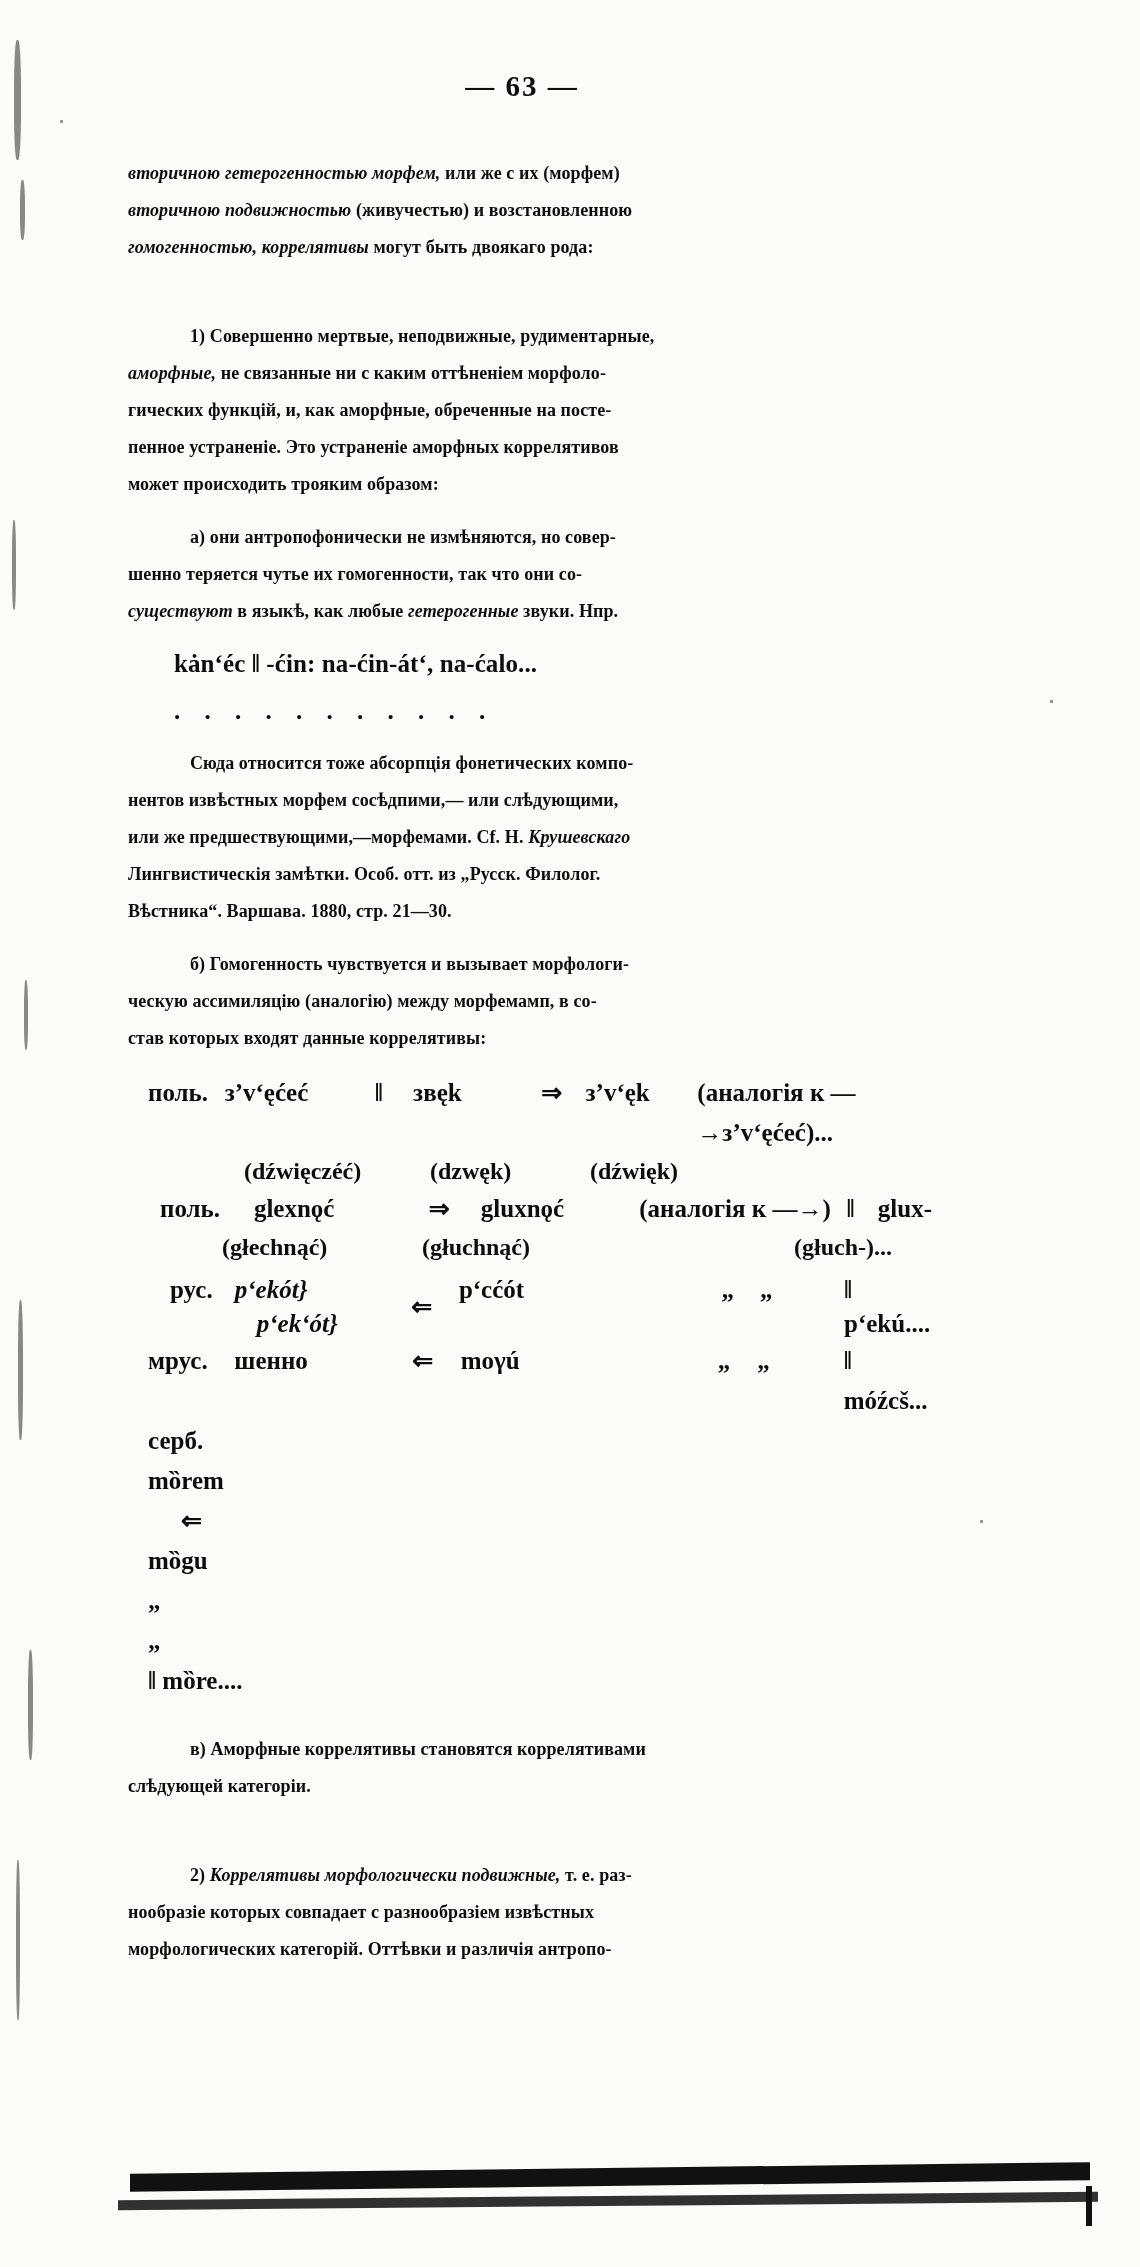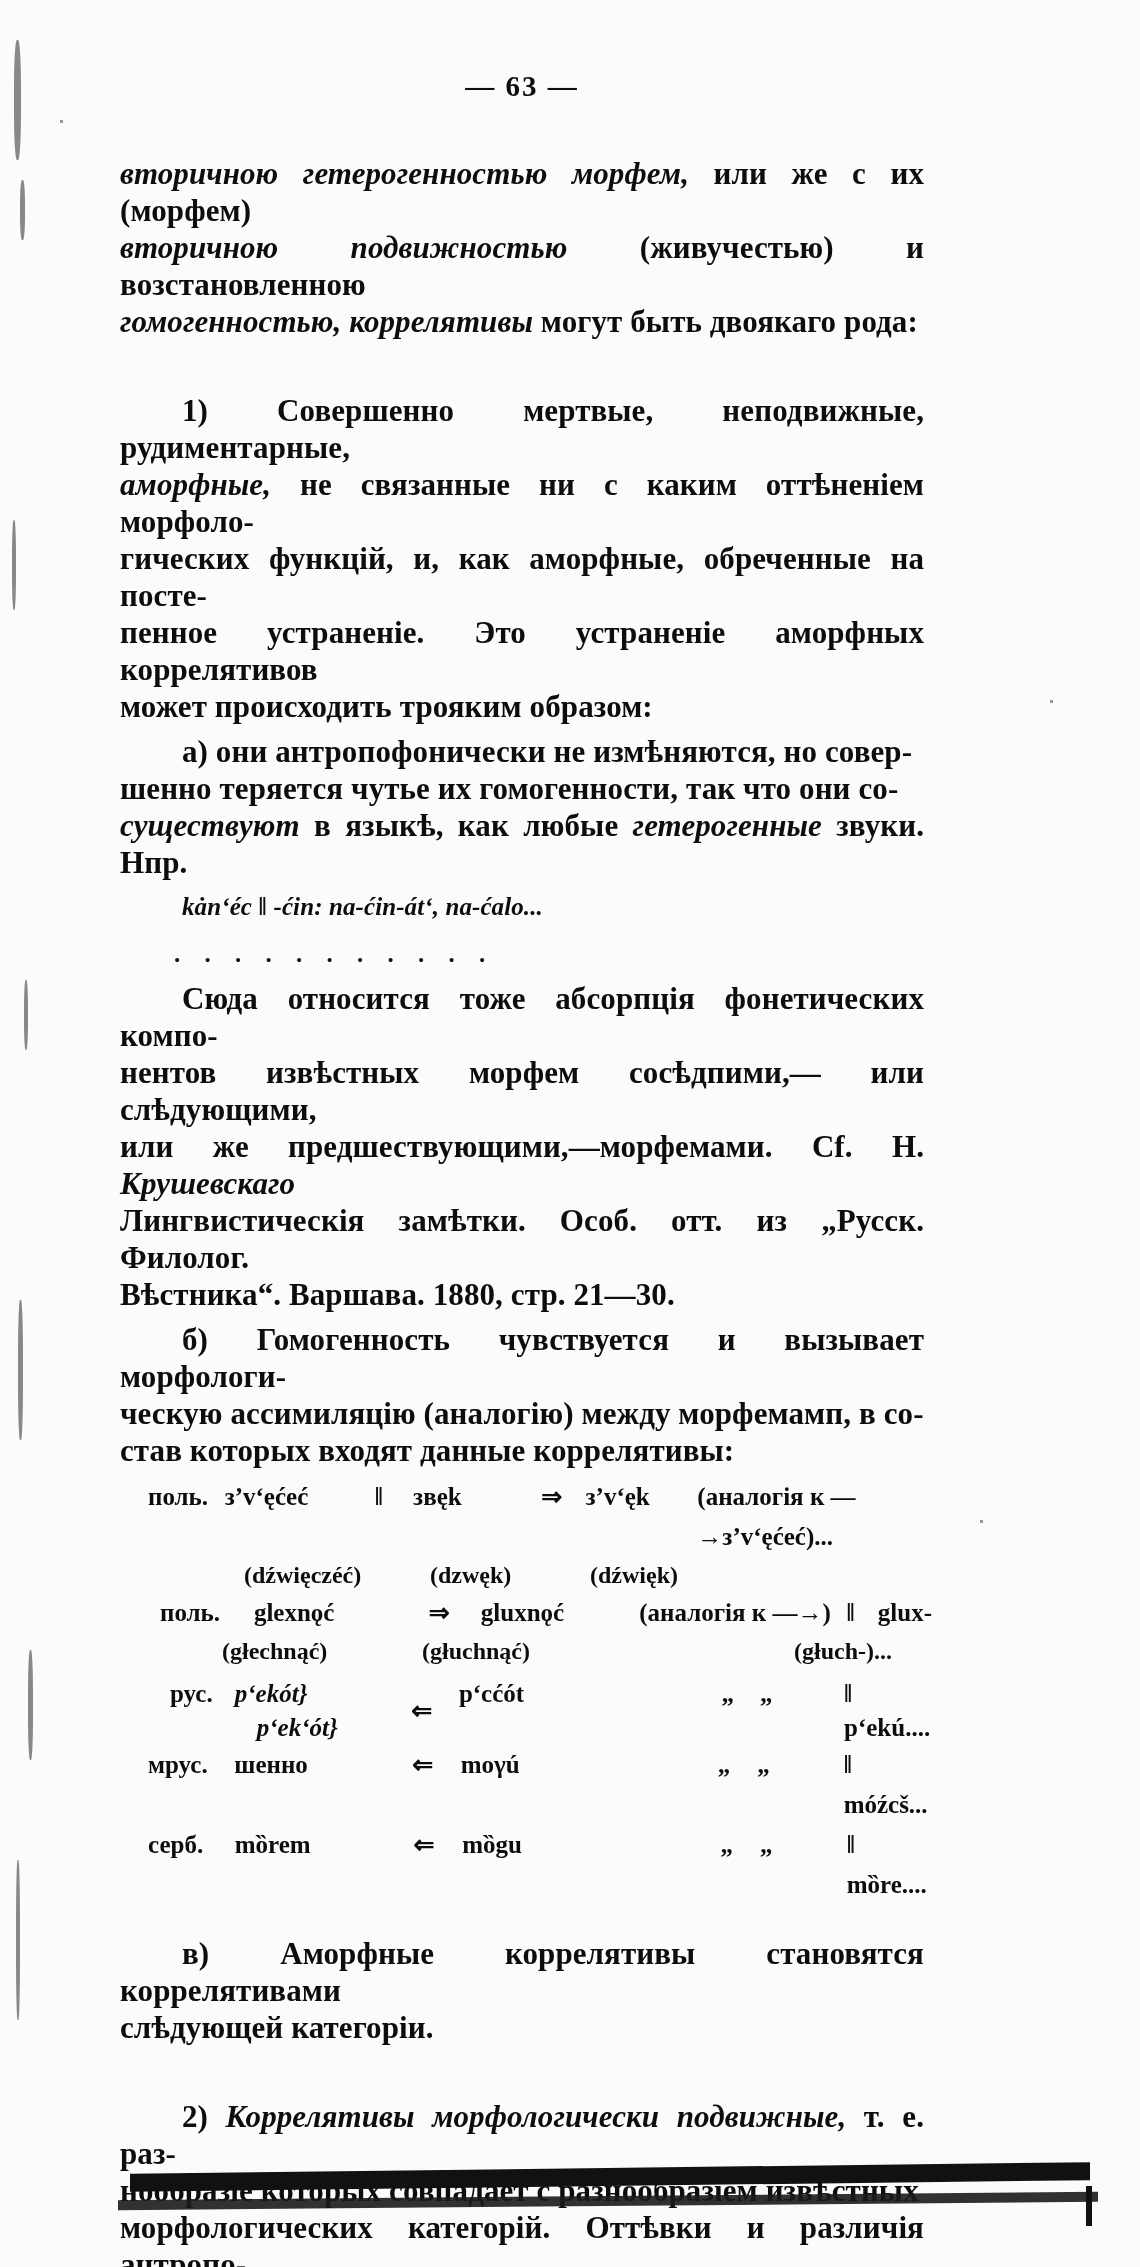--- a/index.html
+++ b/index.html
@@ -48,22 +48,22 @@
   .folio {
     text-align: center;
     font-size: 29px;
     font-weight: bold;
     letter-spacing: 2px;
     margin: 0 0 52px 0;
     font-family: "Liberation Serif", serif;
   }
 
   p {
-    margin: 8px;
-    font-size: 31px;
+    margin: 16px;
+    font-size: 18px;
     line-height: 37px;
     text-align: justify;
     font-weight: bold;
     letter-spacing: .1px;
   }
 
   .ital {
     font-style: italic;
   }
   .indent2 {
@@ -74,25 +74,24 @@
     margin-top: 30px;
   }
   .gap-top-lg {
     margin-top: 52px;
   }
 
   .example {
     font-size: 25px;
     line-height: 36px;
     font-weight: bold;
-    margin: 8px;
+    margin: 0;
     padding-left: 62px;
     white-space: pre;
     font-family: "Liberation Serif", serif;
-    font-style: italic;
   }
 
   .dots {
     padding-left: 62px;
     letter-spacing: 9px;
     font-size: 25px;
     font-weight: bold;
     margin: 10px 0 8px 0;
   }
 
@@ -257,21 +256,21 @@
       <div class="exrow" style="padding-left:36px;">
         <span class="c1">мрус.</span>
         <span style="width:166px">шенно</span>
         <span class="c3 arrow">⇐</span>
         <span style="width:286px">moγú</span>
         <span style="width:44px">„</span>
         <span style="width:96px">„</span>
         <span>ǁ móźcš...</span>
       </div>
 
-      <div class="exrow" style="padding-left:36px;">
+      <div class="exrow" style="padding-left:36px;flex-direction:column;">
         <span class="c1">серб.</span>
         <span style="width:166px">mȍrem</span>
         <span class="c3 arrow">⇐</span>
         <span style="width:286px">mȍgu</span>
         <span style="width:44px">„</span>
         <span style="width:96px">„</span>
         <span>ǁ mȍre....</span>
       </div>
     </div>
 

